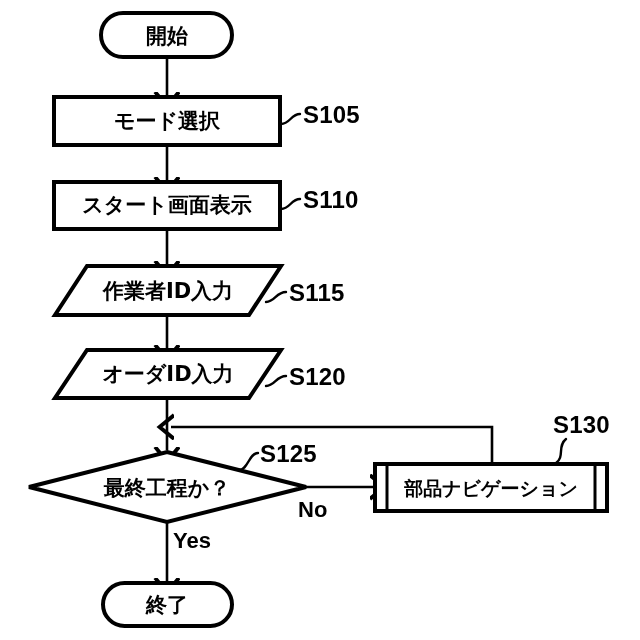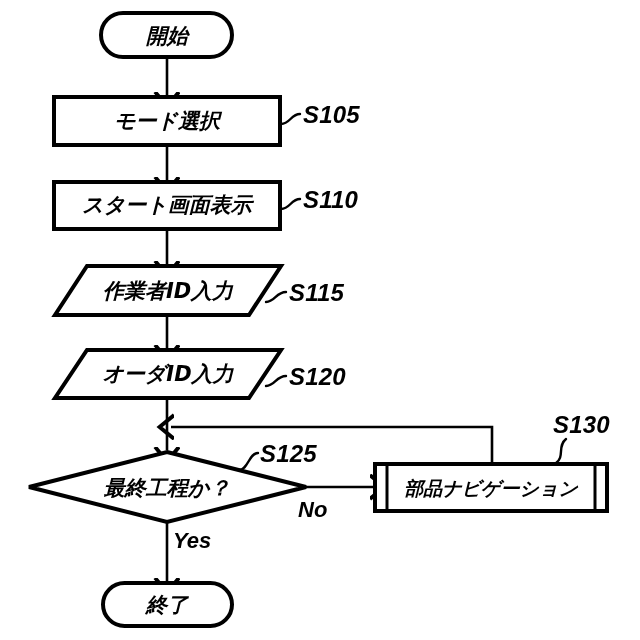--- a/index.html
+++ b/index.html
@@ -10,21 +10,20 @@
   }
   body {
     font-family: "Liberation Sans", "DejaVu Sans", sans-serif;
   }
   #canvas {
     position: relative;
     width: 640px;
     height: 640px;
     background: #ffffff;
     overflow: hidden;
-    font-style: italic;
   }
   #flow-svg {
     position: absolute;
     left: 0;
     top: 0;
     width: 640px;
     height: 640px;
   }
   .node-shape {
     fill: #ffffff;

